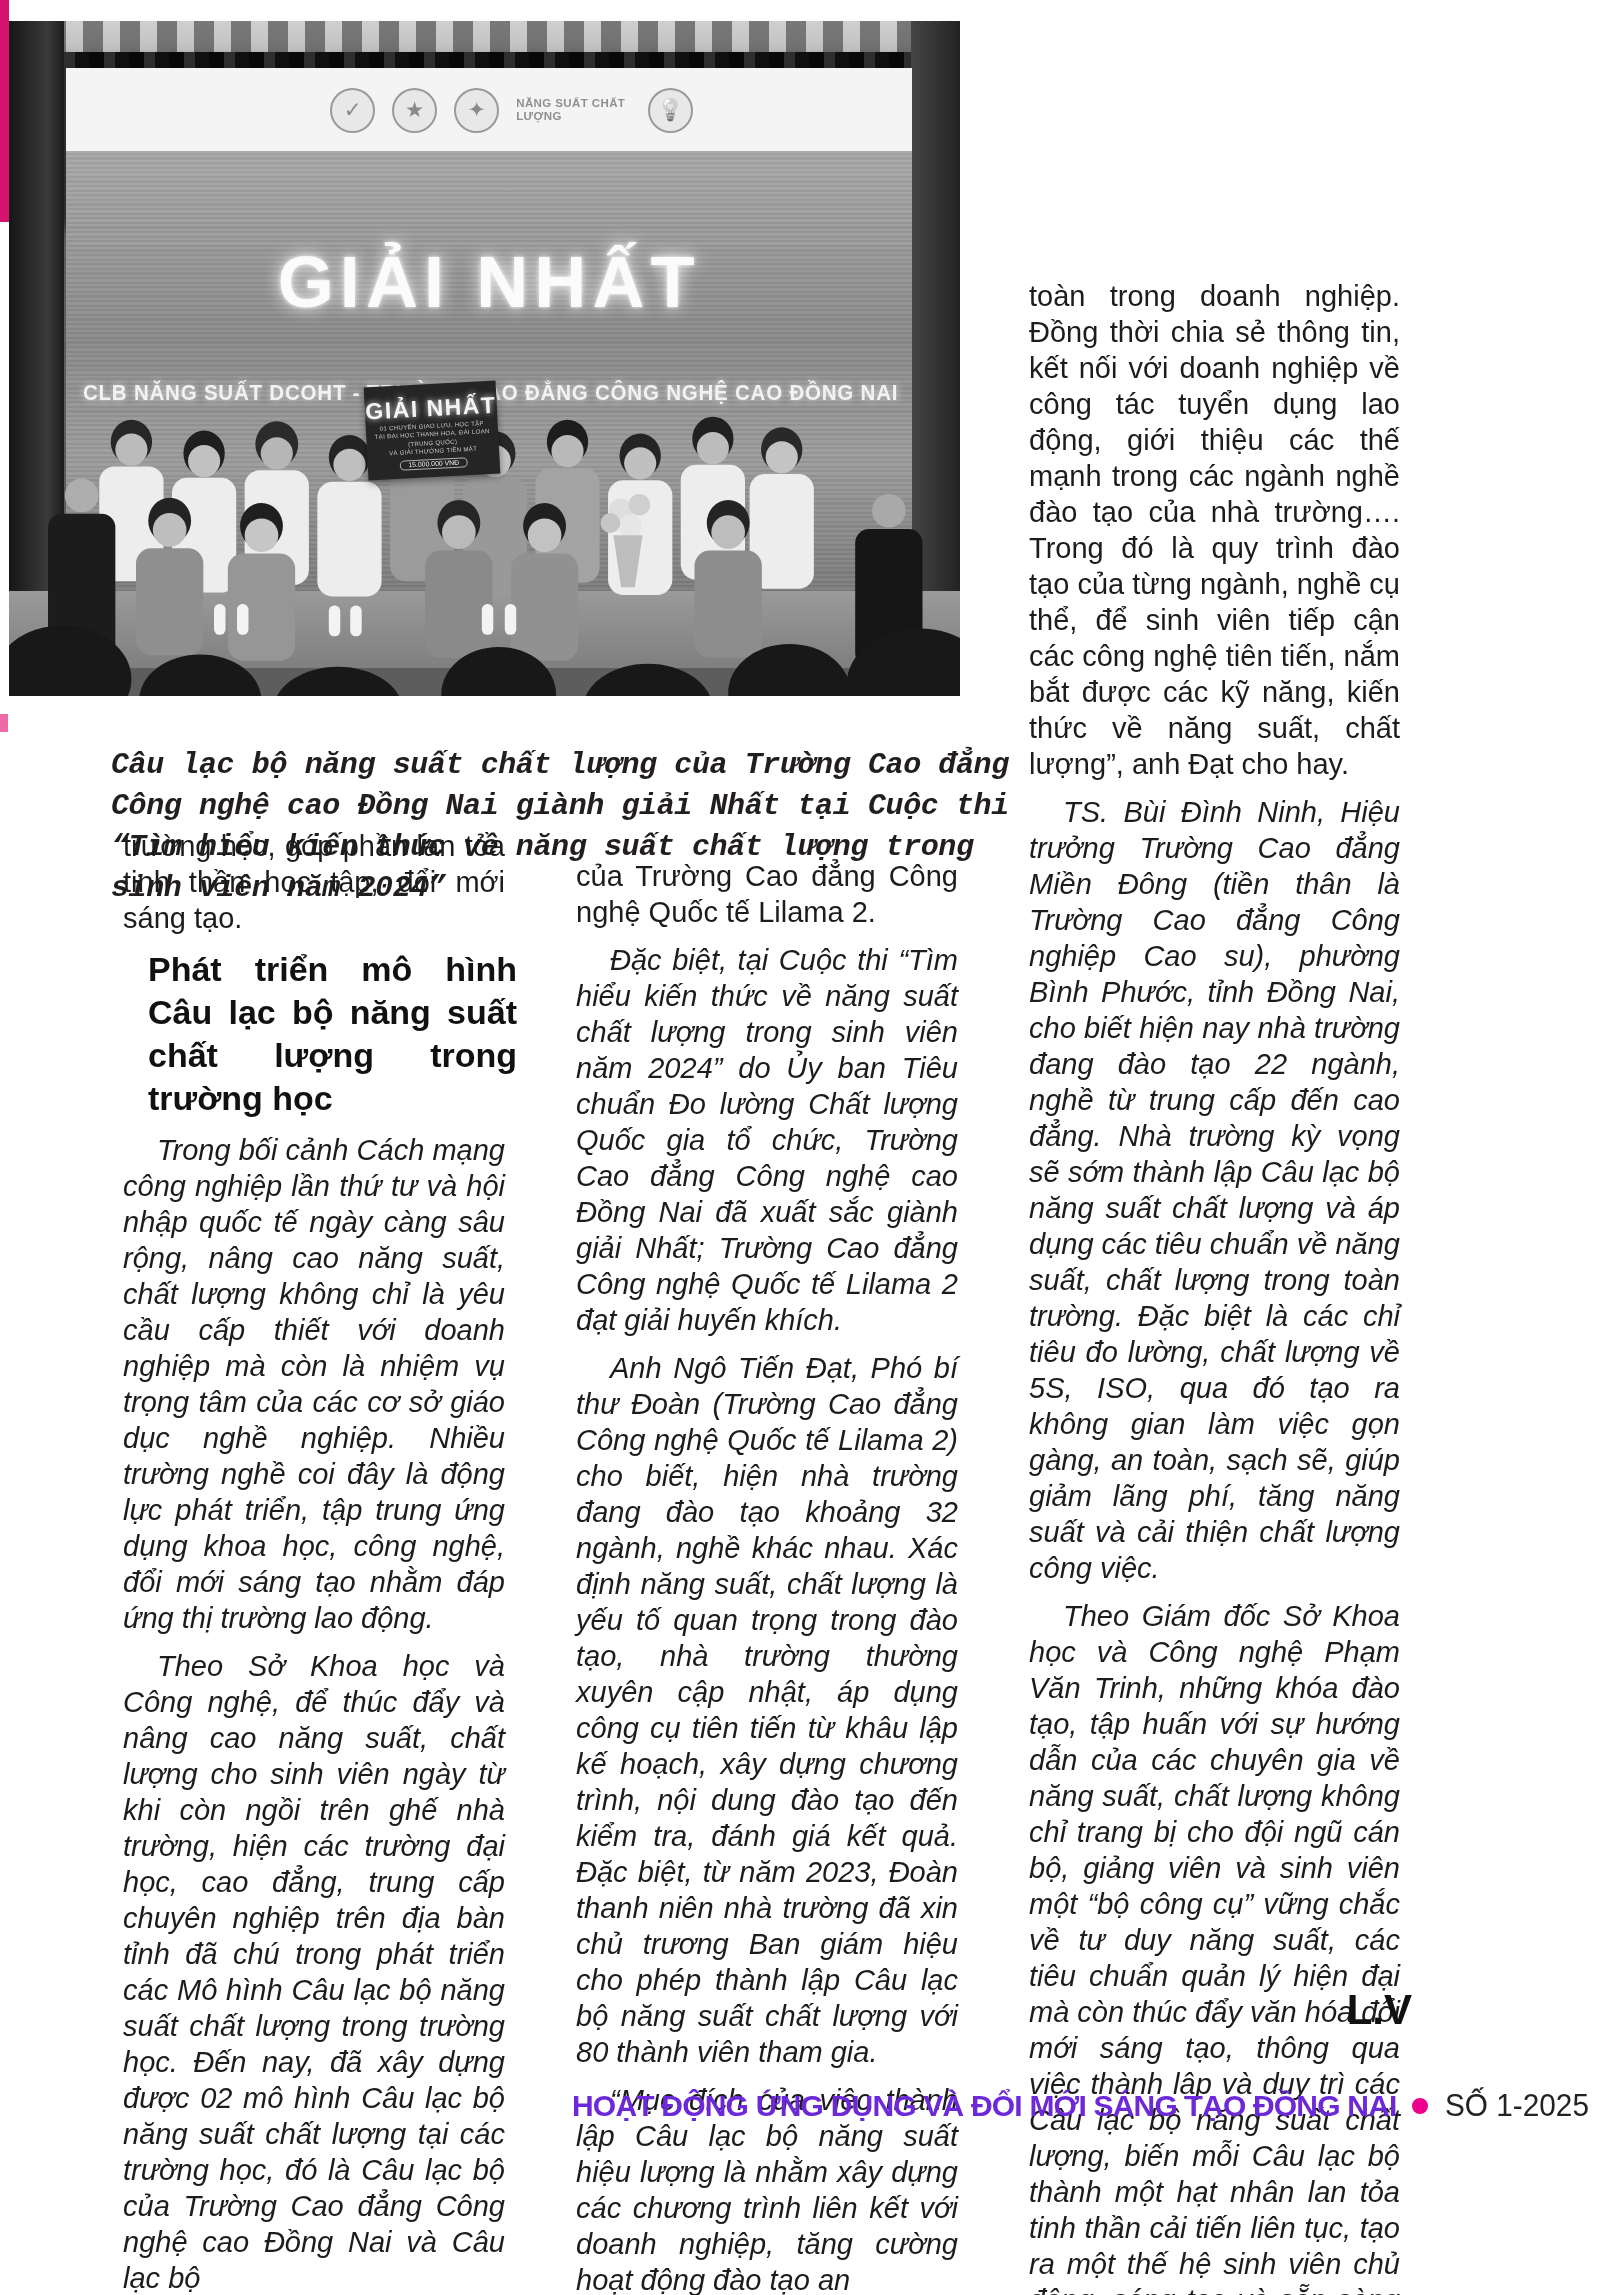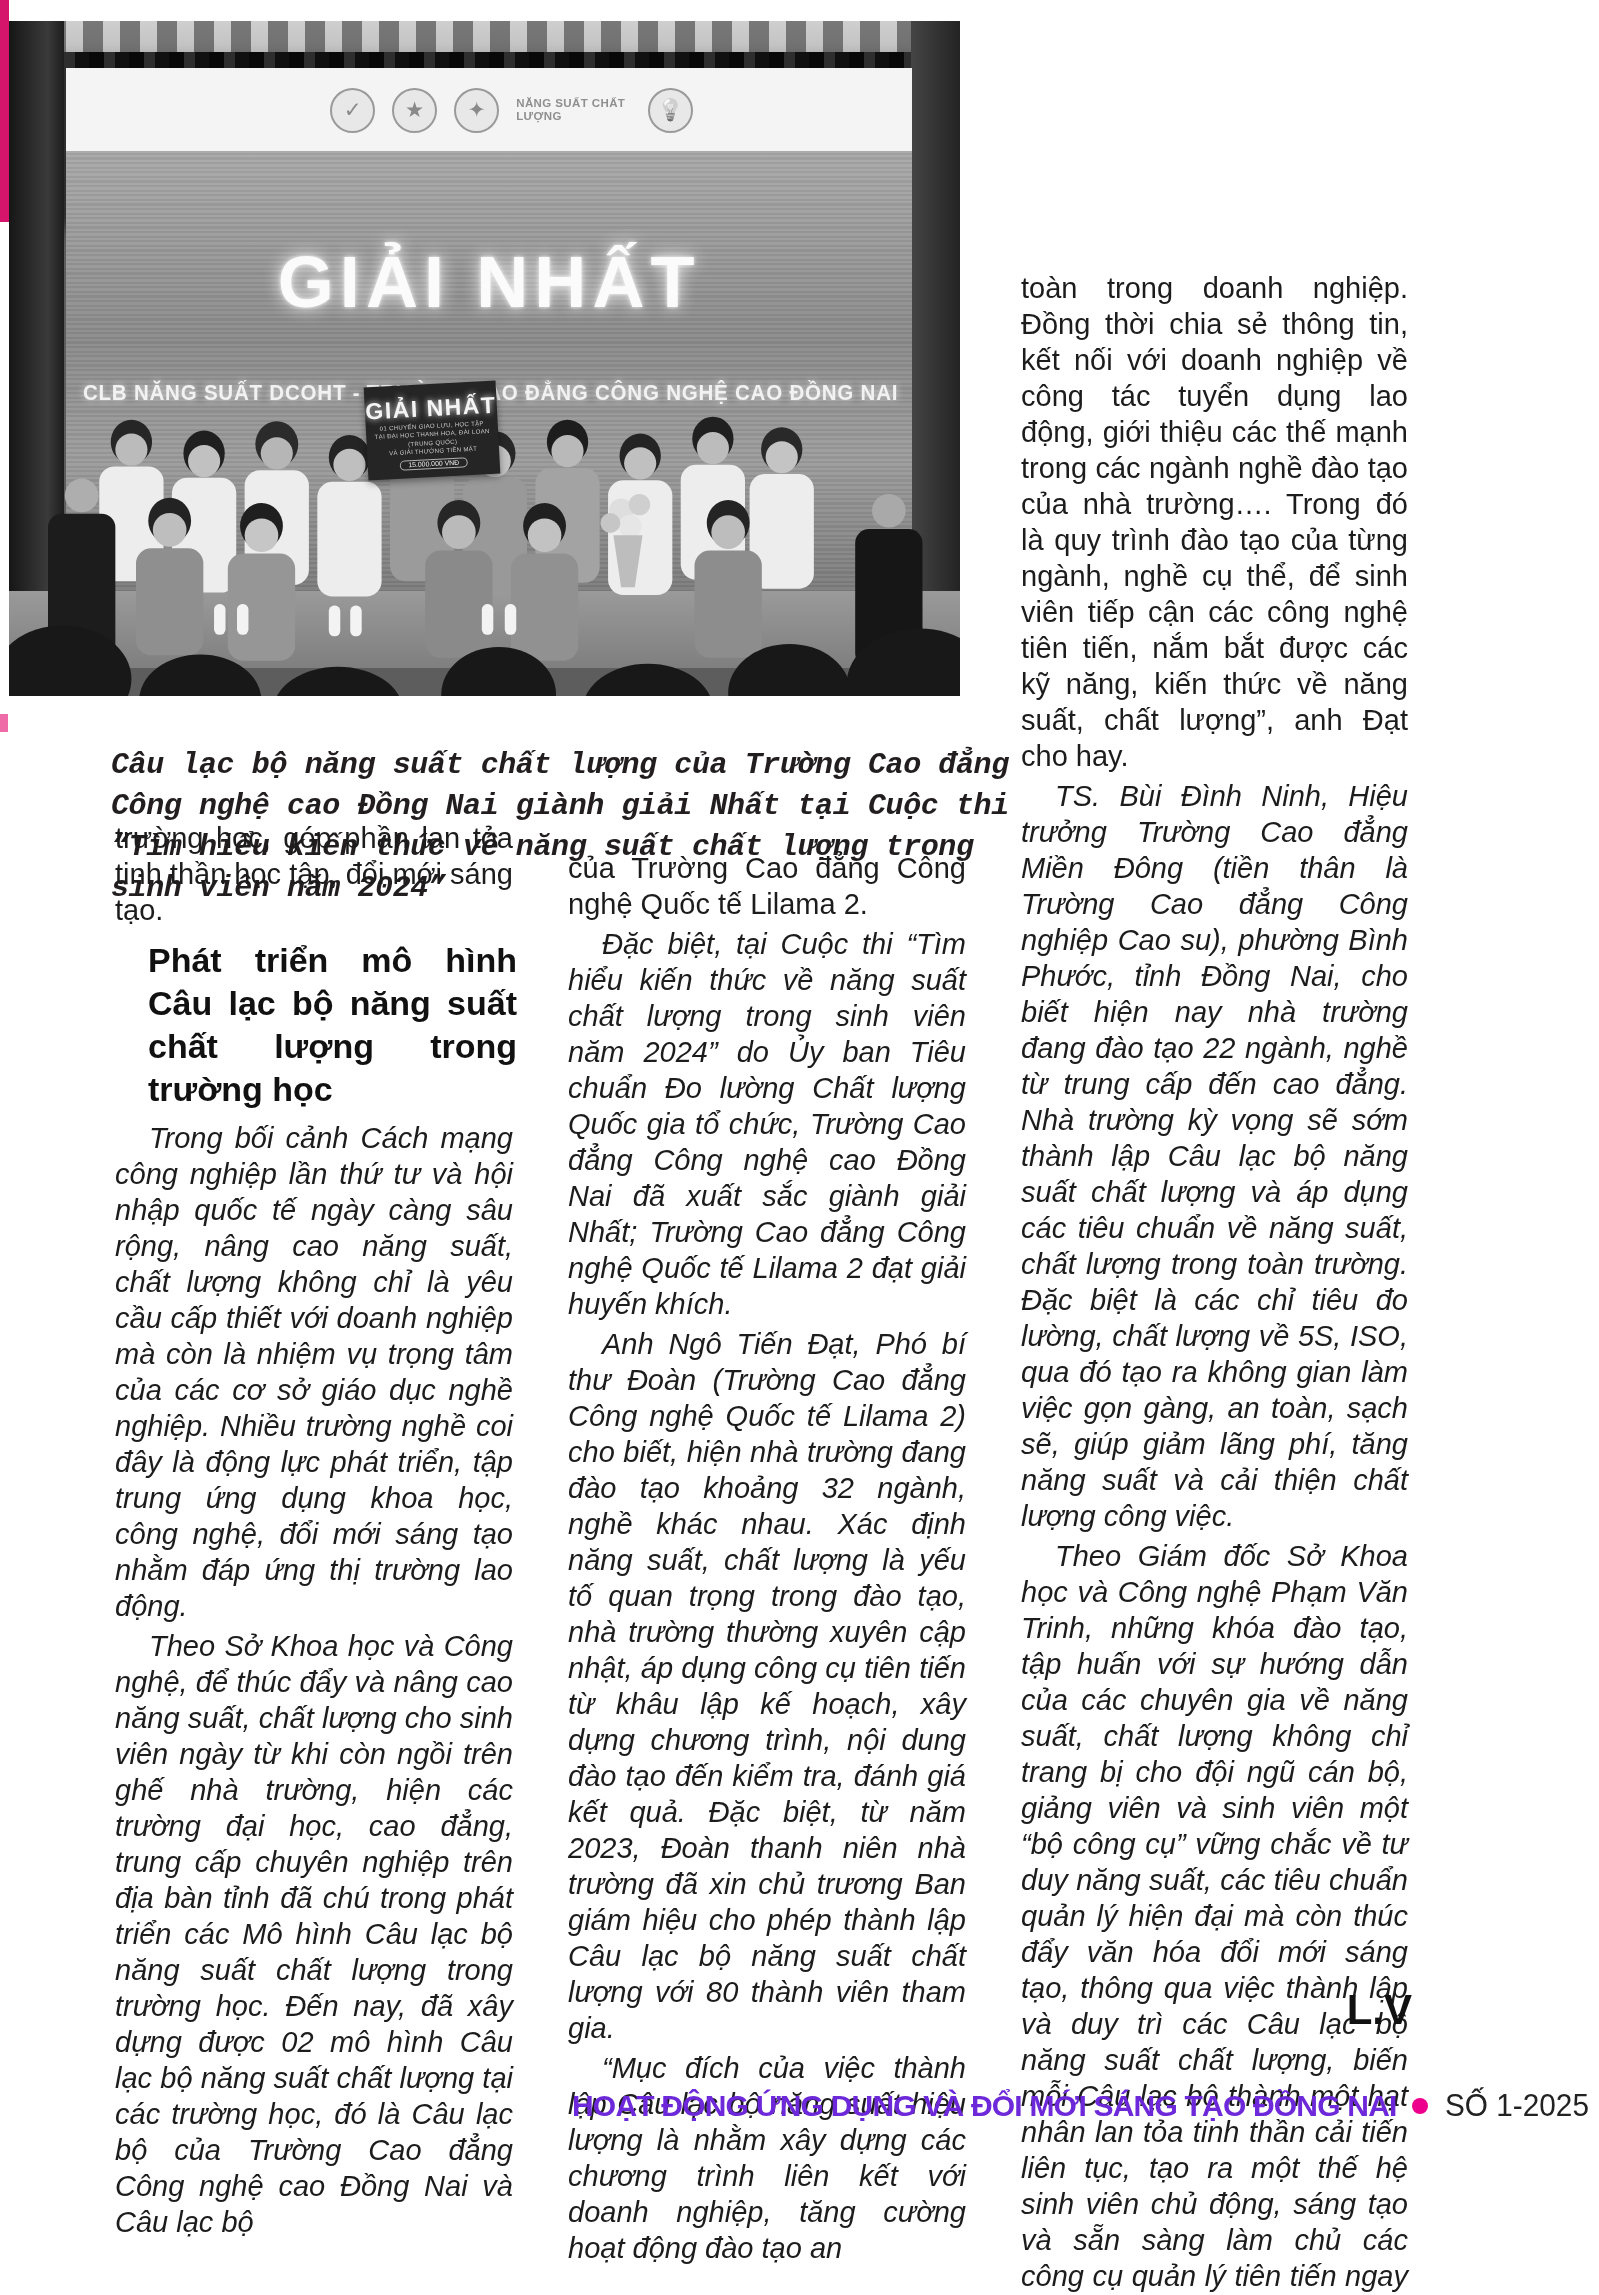--- a/index.html
+++ b/index.html
@@ -73,21 +73,21 @@
 
   
   .caption{
     position:absolute;left:111px;top:745px;width:914px;
     font-size:30px;line-height:41px;font-weight:bold;font-style:italic;
     color:#221e20;letter-spacing:-0.4px;font-family:Liberation Mono, monospace;
   }
 
   
   .col{position:absolute;width:406px;font-size:29px;line-height:36px;text-align:justify;color:#1c1c1c;}
-  .col p{margin:4px;}
+  .col p{margin:12px;}
   .col p.ind{text-indent:34px;font-style:italic;}
   .col1{left:111px;top:816px;}
   .col2{left:564px;top:846px;}
   .col3{left:1017px;top:266px;width:395px;}
   .subhead{
     font-weight:bold;font-size:34px;line-height:43px;margin:10.7px 0 9.2px 37px;color:#111;
   }
   .author{
     position:absolute;left:1017px;top:1986px;width:395px;text-align:right;
     font-weight:bold;font-size:42px;color:#111;

